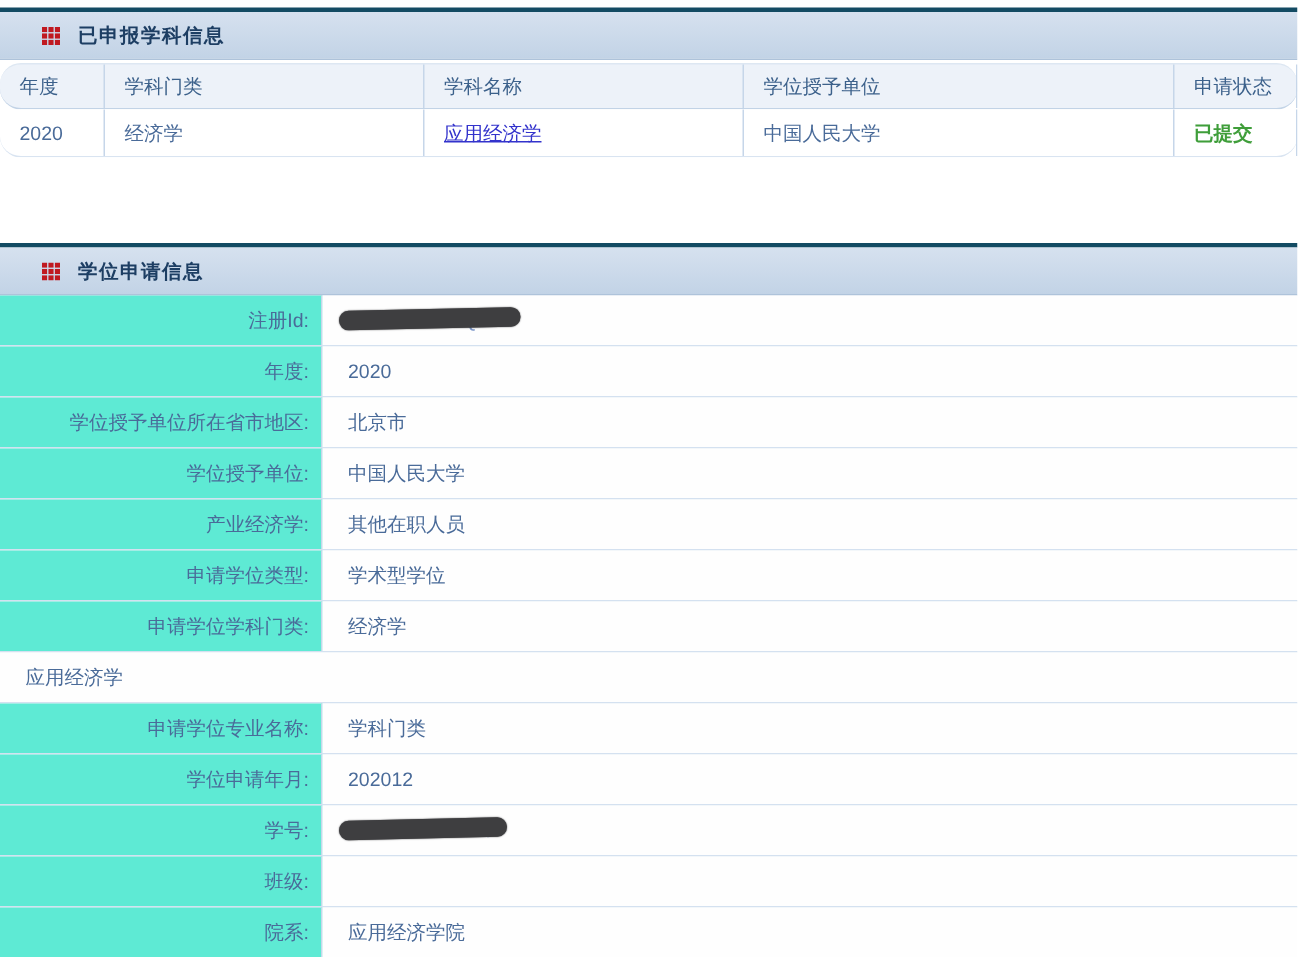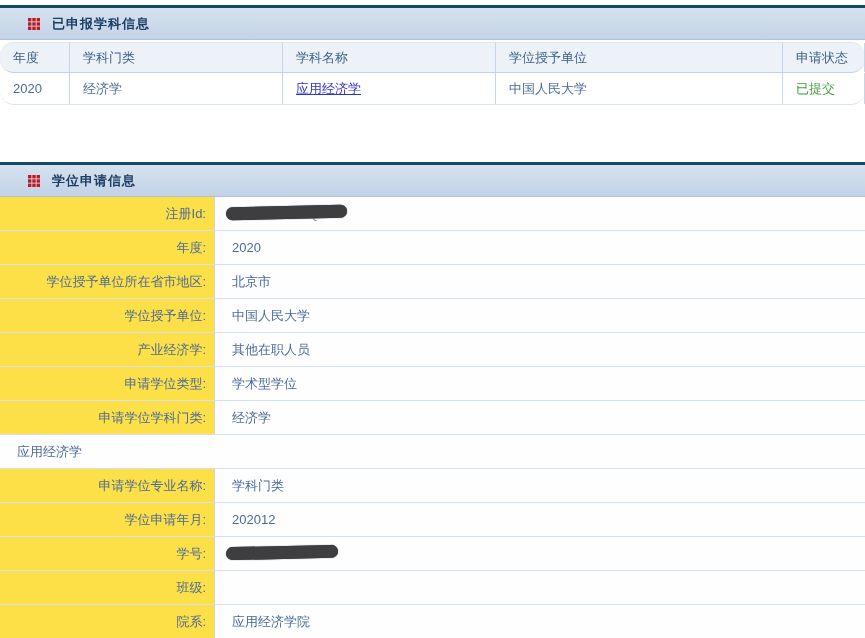--- a/index.html
+++ b/index.html
@@ -17,26 +17,26 @@
 
   
   .tbl { width:865px; margin-top:2px; }
   .tbl-row { display:flex; width:865px;border-radius:14px; }
   .tbl-head { height:31px; background:#edf2f9; border-top:1px solid #dde7f2; border-bottom:1px solid #c2d3e6; }
   .tbl-data { height:32px; background:#fff; border-bottom:1px solid #d9e4f1; }
   .cell { display:flex; align-items:center; padding-left:13px; border-right:1px solid #c6d6e9; overflow:hidden; white-space:nowrap; }
   .cell:last-child { border-right:1px solid #c6d6e9; }
   .c0 { width:70px; } .c1 { width:213px; } .c2 { width:213px; } .c3 { width:287px; } .c4 { width:82px; border-right:none; }
   .tbl-head .cell { color:#3c618b; }
-  .status-submitted { color:#3f9e3a; }
+  .status-submitted { color:#3f9e3a;font-weight:bold; }
   a.subject-link { color:#3333cc; text-decoration:underline; }
 
   
   .form-row { display:flex; width:865px; height:34px; border-bottom:1px solid #d4e1f0; }
-  .form-label { width:215px; background:#fde047; border-right:1px solid #c6d6e9;
+  .form-label { width:215px; background:#5eead4; border-right:1px solid #c6d6e9;
     display:flex; align-items:center; justify-content:flex-end; padding-right:8px; color:#4a6b99; }
   .form-value { flex:1; background:#fefefe; display:flex; align-items:center; padding-left:17px; color:#4a6b99; }
 
   
   .redact-wrap { position:relative; display:inline-block; }
   .masked-text { color:#7d97c9; letter-spacing:1px; }
   .redact-bar { position:absolute; left:-6px; top:0px; height:13px; width:calc(100% + 14px);
     background:#3e3e40; border-radius:7px; transform:rotate(-1.3deg);
     box-shadow:0 0 1px #2c2c2e; }
 </style>

